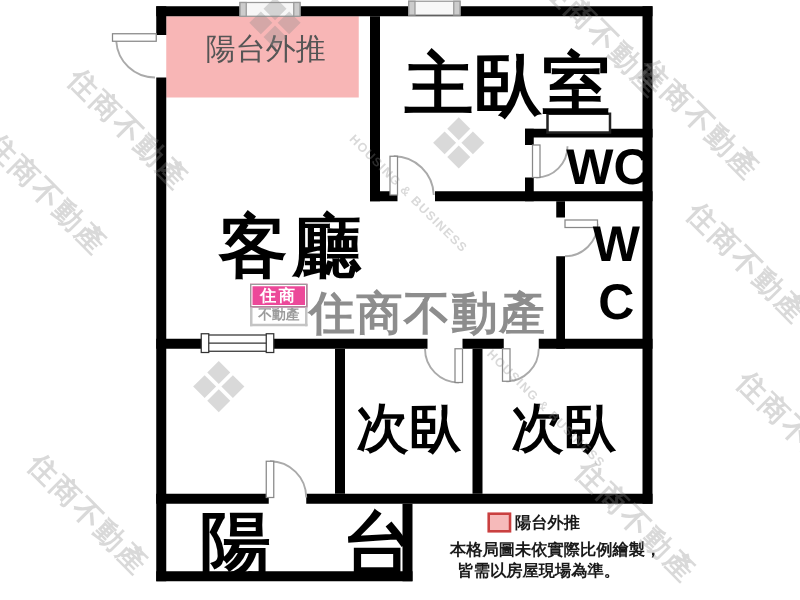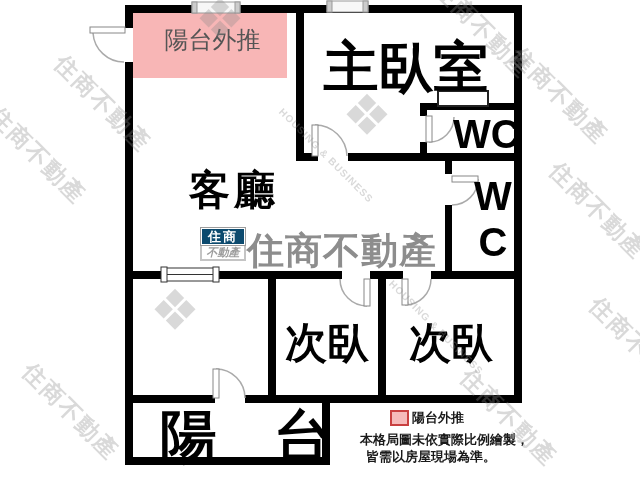--- a/index.html
+++ b/index.html
@@ -11,22 +11,22 @@
   .label{position:absolute;z-index:3;font-weight:900;color:#000;text-align:center;line-height:1;white-space:nowrap;}
   .legend-item{position:absolute;z-index:3;font-weight:bold;color:#1a1a1a;white-space:nowrap;}
   .wm-faint{position:absolute;z-index:4;color:#8a8a8a;opacity:.32;font-weight:bold;white-space:nowrap;
             transform:rotate(45deg);pointer-events:none;}
   .wm-cjk{font-size:23px;letter-spacing:2px;}
   .wm-en{font-size:10px;letter-spacing:1px;}
   .wm-logo{width:30px;height:30px;display:grid;grid-template-columns:13px 13px;grid-template-rows:13px 13px;gap:3px;}
   .wm-logo span{background:#8a8a8a;}
   
   .brand-box{position:absolute;left:200px;top:227px;width:46px;z-index:1;text-align:center;}
-  .brand-box .top{background:#0c4a6e;color:#fff;font-weight:bold;font-size:13px;line-height:17px;letter-spacing:2px;box-shadow:inset 0 0 0 1px #fff;border:1px solid #9c9c9c;}
-  .brand-box .bottom{border:2px solid #c4c4c4;border-top:none;color:#9c9c9c;font-weight:bold;font-size:11px;line-height:13px;font-style:italic;}
+  .brand-box .top{background:#ec4899;color:#fff;font-weight:bold;font-size:13px;line-height:17px;letter-spacing:2px;box-shadow:inset 0 0 0 1px #fff;border:1px solid #9c9c9c;}
+  .brand-box .bottom{border:2px solid #c4c4c4;border-top:none;color:#9c9c9c;font-weight:bold;font-size:11px;line-height:13px;}
   .brand-big{position:absolute;left:247px;top:226px;z-index:1;font-size:37px;font-weight:900;color:#8d8d8d;letter-spacing:1px;white-space:nowrap;}
   .legend-swatch{position:absolute;left:390px;top:410px;width:15px;height:12px;background:#f6baba;border:2px solid #c94040;z-index:3;}
 </style>
 </head>
 <body>
 
 <div class="canvas">
 
   <div class="pink-zone"></div>
 
@@ -111,21 +111,21 @@
       <rect x="161" y="267" width="6" height="15" fill="#fff" stroke="#333"></rect>
       <rect x="213" y="267" width="6" height="15" fill="#fff" stroke="#333"></rect>
     </g>
   </svg>
 
   <div class="label" style="left:140px;top:28px;width:145px;font-size:24px;font-weight:400;color:#555;">陽台外推</div>
   <div class="label" style="left:453px;top:114px;width:58px;font-size:40px;font-weight:700;">WC</div>
   <div class="label" style="left:322px;top:40px;width:168px;font-size:55px;">主臥室</div>
   <div class="label" style="left:471px;top:176px;width:44px;font-size:40px;font-weight:700;">W</div>
   <div class="label" style="left:471px;top:222px;width:44px;font-size:40px;font-weight:700;">C</div>
-  <div class="label" style="left:172px;top:170px;width:124px;font-size:41px;letter-spacing:4px;">客廳</div>
+  <div class="label" style="left:172px;top:170px;width:124px;font-size:55px;letter-spacing:4px;">客廳</div>
   <div class="label" style="left:284px;top:322px;width:86px;font-size:42px;">次臥</div>
   <div class="label" style="left:406px;top:322px;width:90px;font-size:42px;">次臥</div>
   <div class="label" style="left:160px;top:408px;width:155px;font-size:57px;">陽　台</div>
 
   <div class="legend-swatch"></div>
   <div class="legend-item" style="left:412px;top:409px;font-size:13px;">陽台外推</div>
   <div class="legend-item" style="left:360px;top:431px;font-size:13px;">本格局圖未依實際比例繪製，</div>
   <div class="legend-item" style="left:366px;top:448px;font-size:13px;">皆需以房屋現場為準。</div>
 
   <div class="wm-faint wm-cjk" style="left:40px;top:88px;">住商不動產</div>

